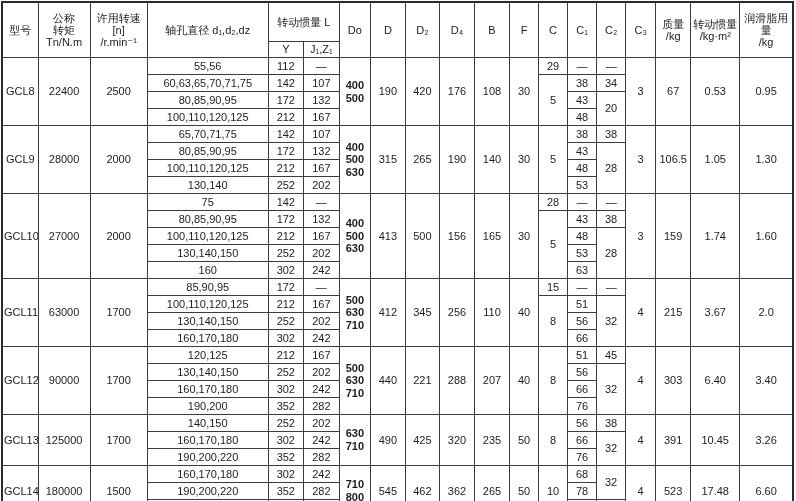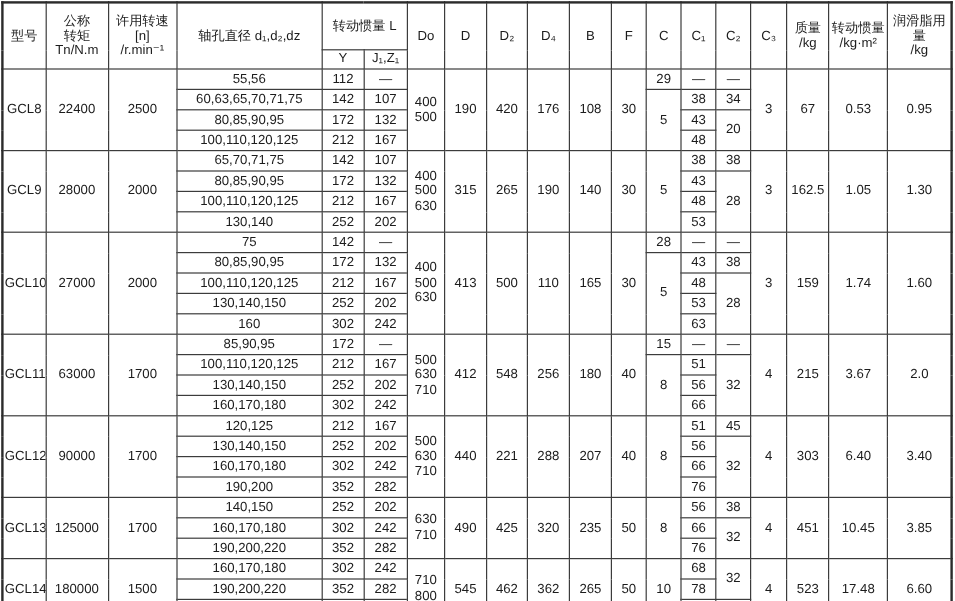--- a/index.html
+++ b/index.html
@@ -13,21 +13,21 @@
     padding:0 1px;
     white-space:pre-line;
     overflow:hidden;
     font-size:11px;
     line-height:1.12;
   }
   th{font-weight:normal;background:#fff;}
   thead tr.hdr-top th{height:38px;}
   thead tr.hdr-sub th{height:15px;}
   tbody td{height:16px;}
-  tbody td.multiline{line-height:1.15;}
+  tbody td.multiline{line-height:1.15;font-weight:bold;}
 </style>
 </head>
 <body>
 
 <div class="page">
   <table class="spec">
     <colgroup>
       <col style="width:36px">
         <col style="width:52px">
         <col style="width:57px">
@@ -137,21 +137,21 @@
 630</td>
           <td rowspan="4">315</td>
           <td rowspan="4">265</td>
           <td rowspan="4">190</td>
           <td rowspan="4">140</td>
           <td rowspan="4">30</td>
           <td rowspan="4">5</td>
           <td>38</td>
           <td>38</td>
           <td rowspan="4">3</td>
-          <td rowspan="4">162.5</td>
+          <td rowspan="4">106.5</td>
           <td rowspan="4">1.05</td>
           <td rowspan="4">1.30</td>
         </tr>
         <tr>
           <td>80,85,90,95</td>
           <td>172</td>
           <td>132</td>
           <td>43</td>
           <td rowspan="3">28</td>
         </tr>
@@ -172,21 +172,21 @@
           <td rowspan="5">27000</td>
           <td rowspan="5">2000</td>
           <td>75</td>
           <td>142</td>
           <td>—</td>
           <td rowspan="5" class="multiline">400
 500
 630</td>
           <td rowspan="5">413</td>
           <td rowspan="5">500</td>
-          <td rowspan="5">110</td>
+          <td rowspan="5">156</td>
           <td rowspan="5">165</td>
           <td rowspan="5">30</td>
           <td>28</td>
           <td>—</td>
           <td>—</td>
           <td rowspan="5">3</td>
           <td rowspan="5">159</td>
           <td rowspan="5">1.74</td>
           <td rowspan="5">1.60</td>
         </tr>
@@ -221,23 +221,23 @@
           <td rowspan="4">GCL11</td>
           <td rowspan="4">63000</td>
           <td rowspan="4">1700</td>
           <td>85,90,95</td>
           <td>172</td>
           <td>—</td>
           <td rowspan="4" class="multiline">500
 630
 710</td>
           <td rowspan="4">412</td>
-          <td rowspan="4">548</td>
+          <td rowspan="4">345</td>
           <td rowspan="4">256</td>
-          <td rowspan="4">180</td>
+          <td rowspan="4">110</td>
           <td rowspan="4">40</td>
           <td>15</td>
           <td>—</td>
           <td>—</td>
           <td rowspan="4">4</td>
           <td rowspan="4">215</td>
           <td rowspan="4">3.67</td>
           <td rowspan="4">2.0</td>
         </tr>
         <tr>
@@ -313,23 +313,23 @@
 710</td>
           <td rowspan="3">490</td>
           <td rowspan="3">425</td>
           <td rowspan="3">320</td>
           <td rowspan="3">235</td>
           <td rowspan="3">50</td>
           <td rowspan="3">8</td>
           <td>56</td>
           <td>38</td>
           <td rowspan="3">4</td>
-          <td rowspan="3">451</td>
+          <td rowspan="3">391</td>
           <td rowspan="3">10.45</td>
-          <td rowspan="3">3.85</td>
+          <td rowspan="3">3.26</td>
         </tr>
         <tr>
           <td>160,170,180</td>
           <td>302</td>
           <td>242</td>
           <td>66</td>
           <td rowspan="2">32</td>
         </tr>
         <tr>
           <td>190,200,220</td>

